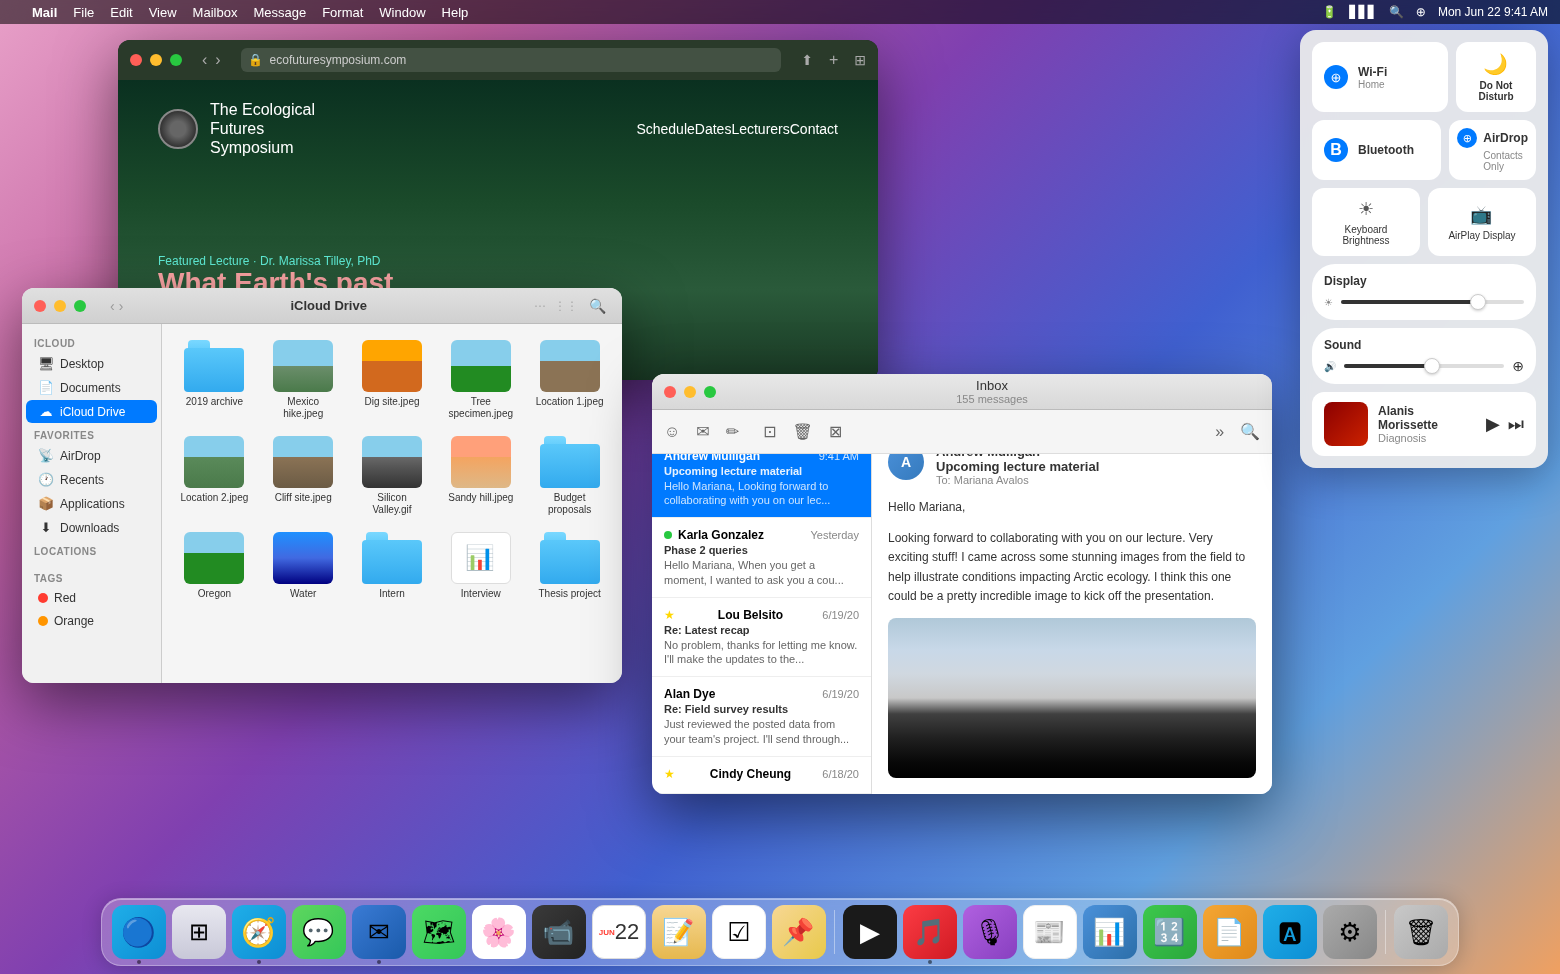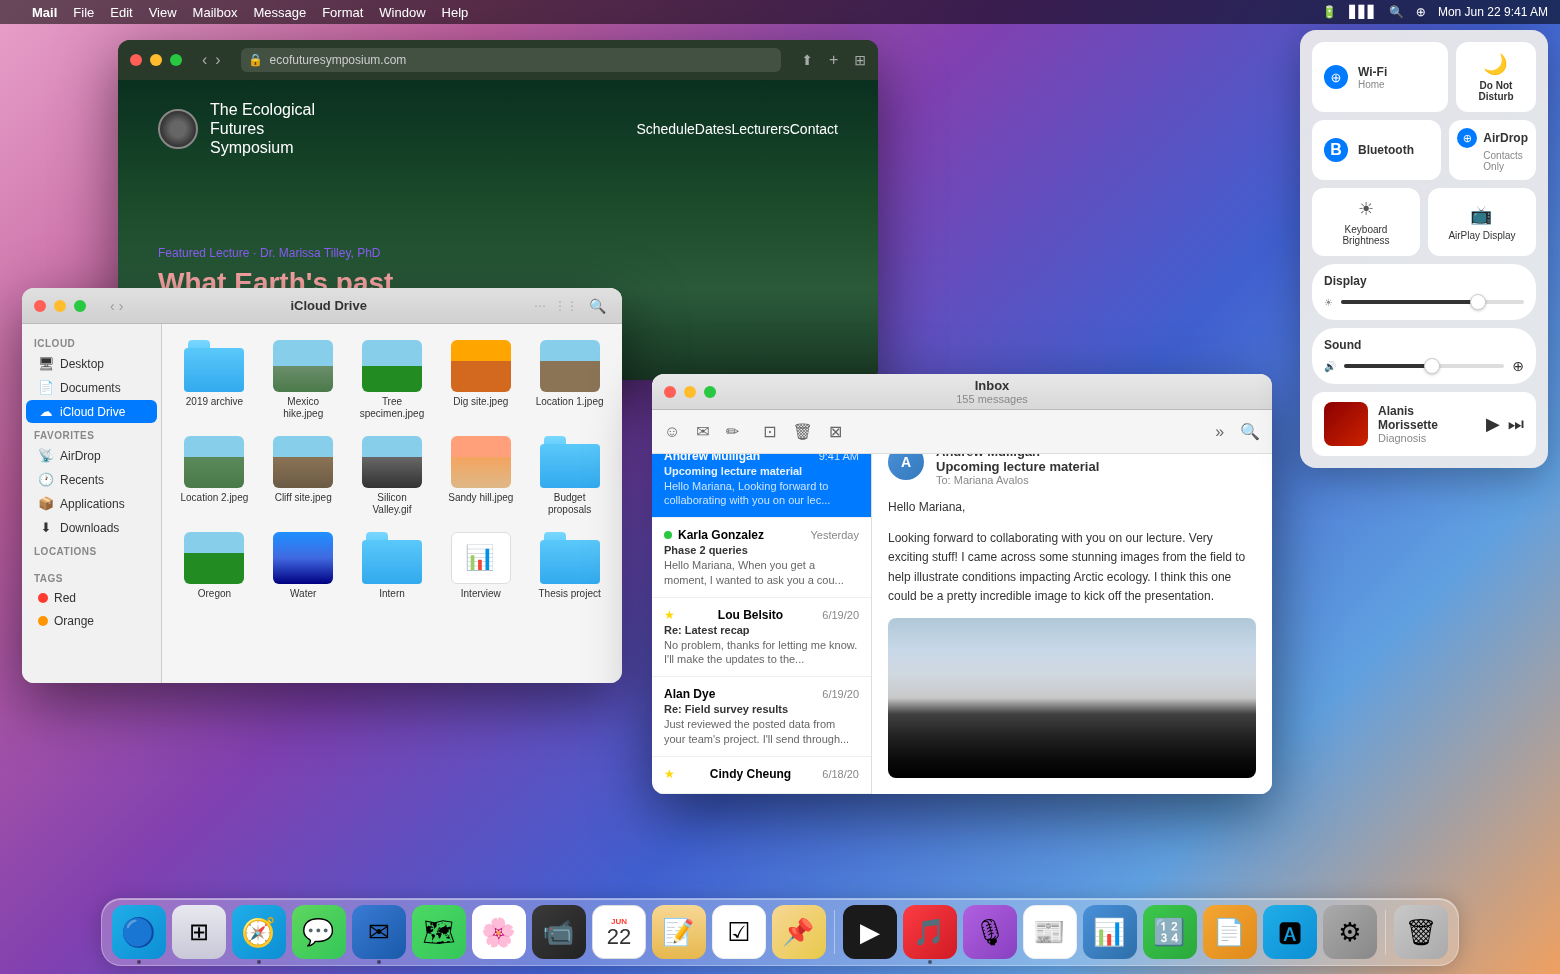--- a/index.html
+++ b/index.html
@@ -93,21 +93,21 @@
       width: 40px; height: 40px;
       border-radius: 50%;
       background: radial-gradient(circle, #666 30%, #333 70%);
       border: 2px solid #888;
     }
     .site-nav { display: flex; font-size: 14px; }
     .browser-hero {
       position: absolute;
       bottom: 20px; left: 40px; right: 40px;
     }
-    .featured-label { color: #8b5cf6; font-size: 12px; margin-bottom: 8px; }
+    .featured-label { color: #5eead4; font-size: 12px; }
     .hero-title { color: #fca5a5; font-size: 28px; font-weight: 700; line-height: 1.1; }
 
     
     .finder-window {
       position: absolute;
       top: 288px; left: 22px;
       width: 600px;
       height: 395px;
       border-radius: 12px;
       overflow: hidden;
@@ -239,21 +239,21 @@
       height: 36px;
       background: linear-gradient(180deg, #e8e8e8, #d8d8d8);
       display: flex;
       align-items: center;
       padding: 0 12px;
       gap: 8px;
       border-bottom: 1px solid #bbb;
       flex-shrink: 0;
     }
     .mail-title-center { flex: 1; text-align: center; }
-    .mail-inbox-title { font-size: 13px; font-weight: 700; color: #333; }
+    .mail-inbox-title { font-size: 13px; font-weight: 400; color: #333; }
     .mail-msg-count { font-size: 11px; color: #888; }
     .mail-toolbar {
       height: 44px;
       background: #f5f5f5;
       border-bottom: 1px solid #ddd;
       display: flex;
       align-items: center;
       padding: 0 12px;
       gap: 16px;
       flex-shrink: 0;
@@ -427,21 +427,20 @@
       transform: translateX(-50%);
       width: 4px; height: 4px;
       border-radius: 50%;
       background: rgba(0,0,0,0.5);
     }
     .dock-calendar { background: white; border: 1px solid #ddd; }
     .dock-finder-app { background: linear-gradient(135deg, #1faee8, #0096c7); }
 
     .calendar-dock-content {
       display: flex;
-      flex-direction: column;
       align-items: center;
       justify-content: center;
       font-size: 10px;
       font-weight: 700;
       color: #333;
     }
     .calendar-month { font-size: 8px; color: #ff3b30; font-weight: 600; text-transform: uppercase; }
     .calendar-day { font-size: 22px; font-weight: 300; color: #333; line-height: 1; }
   </style>
 </head>
@@ -574,26 +573,26 @@
               <div class="folder-tab"></div>
               <div class="folder-body"></div>
             </div>
           <span class="file-name">2019 archive</span>
         </div>
         <div class="file-item">
           <div class="file-icon img-mountain" style="width:60px;height:52px;border-radius:6px"></div>
           <span class="file-name">Mexico hike.jpeg</span>
         </div>
         <div class="file-item">
+          <div class="file-icon img-desert" style="width:60px;height:52px;border-radius:6px"></div>
+          <span class="file-name">Dig site.jpeg</span>
+        </div>
+        <div class="file-item">
           <div class="file-icon img-tree" style="width:60px;height:52px;border-radius:6px"></div>
           <span class="file-name">Tree specimen.jpeg</span>
-        </div>
-        <div class="file-item">
-          <div class="file-icon img-desert" style="width:60px;height:52px;border-radius:6px"></div>
-          <span class="file-name">Dig site.jpeg</span>
         </div>
         <div class="file-item">
           <div class="file-icon img-landscape" style="width:60px;height:52px;border-radius:6px"></div>
           <span class="file-name">Location 1.jpeg</span>
         </div>
 
         <div class="file-item">
           <div class="file-icon img-landscape" style="width:60px;height:52px;border-radius:6px;background:linear-gradient(180deg,#87CEEB 0%,#87CEEB 40%,#5a8a5a 40%,#4a7a4a 100%)"></div>
           <span class="file-name">Location 2.jpeg</span>
         </div>

